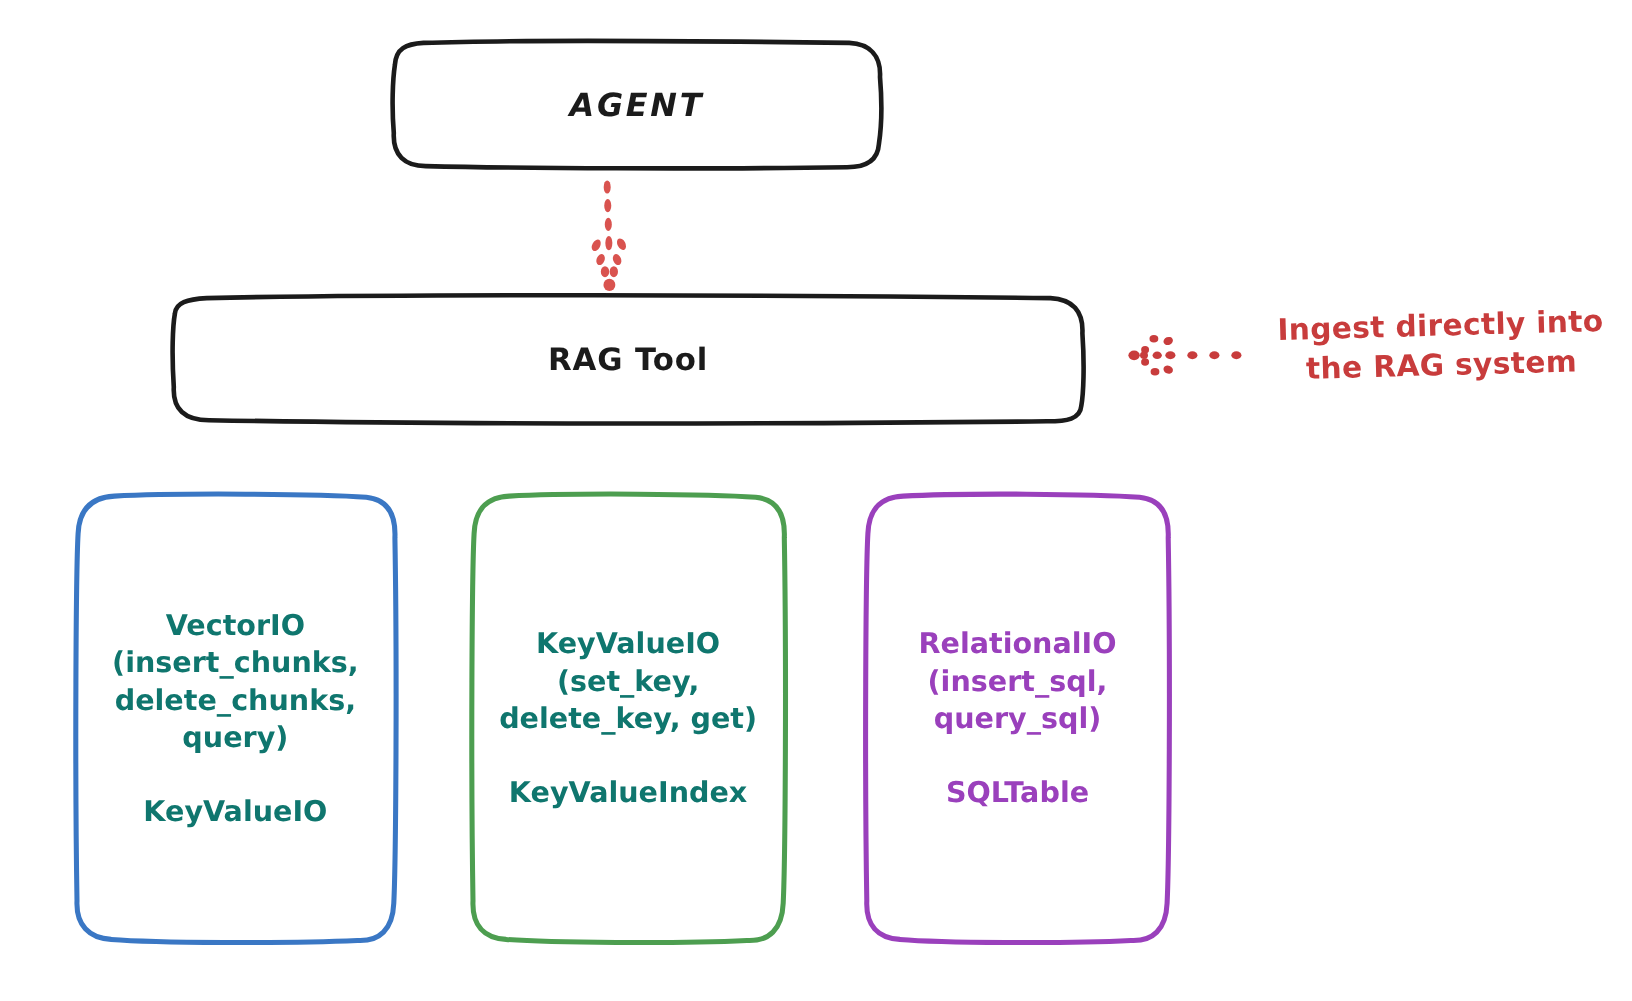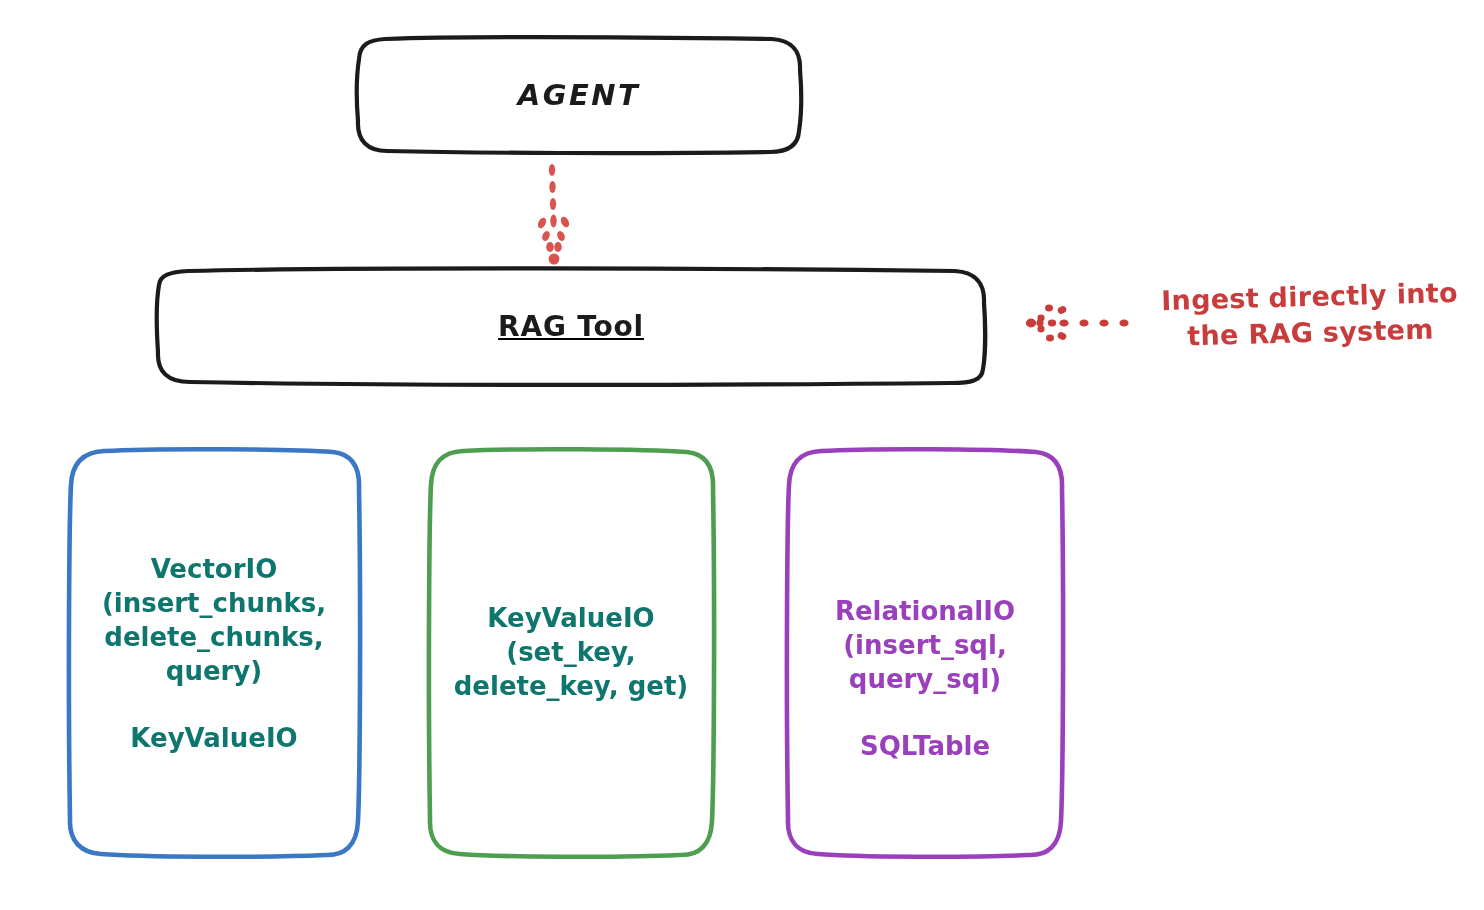--- a/index.html
+++ b/index.html
@@ -51,39 +51,39 @@
   #node-agent .node-label {
     font-size: 29px;
     font-style: italic;
     font-weight: 700;
     color: #1b1b1b;
     letter-spacing: 2.5px;
   }
   
   #node-ragtool {
     left: 157px; top: 270px;
-    width: 828px; height: 113px; text-decoration: underline;
+    width: 828px; height: 113px;
   }
   #node-ragtool .node-label {
     font-size: 28px;
     font-weight: 600;
     color: #1b1b1b;
     letter-spacing: 0.8px;
   }
   
   #node-vectorio {
     left: 68px; top: 450px;
     width: 292px; height: 406px;
   }
   #node-keyvalueio {
     left: 428px; top: 450px;
     width: 286px; height: 406px;
   }
   #node-relationalio {
-    left: 788px; top: 475px;
+    left: 788px; top: 450px;
     width: 274px; height: 406px;
   }
   .store-label {
     font-size: 26px;
     font-weight: 600;
     line-height: 1.30;
     white-space: pre-line;
   }
   .store-index {
     font-size: 26px;
@@ -223,20 +223,21 @@
 (insert_chunks,
 delete_chunks,
 query)</div>
     <div class="store-index blue">KeyValueIO</div>
   </div>
 
   <div class="node" id="node-keyvalueio">
     <div class="store-label green">KeyValueIO
 (set_key,
 delete_key, get)</div>
+    <div class="store-index green">KeyValueIndex</div>
   </div>
 
   <div class="node" id="node-relationalio">
     <div class="store-label purple">RelationalIO
 (insert_sql,
 query_sql)</div>
     <div class="store-index purple">SQLTable</div>
   </div>
 
   <div id="annotation-ingest">Ingest directly into

